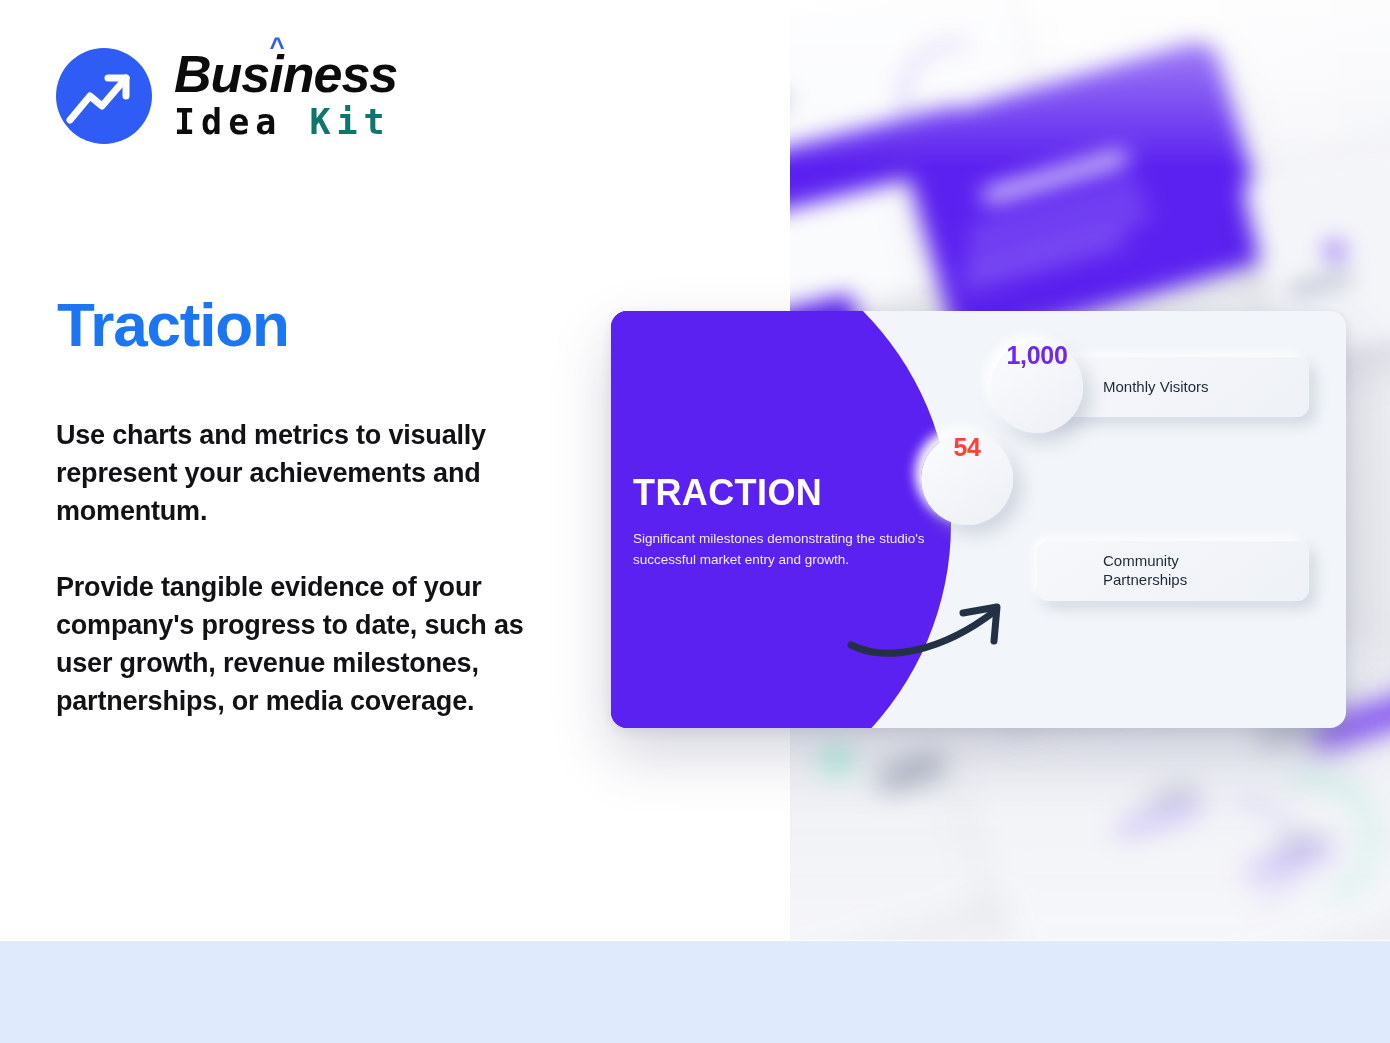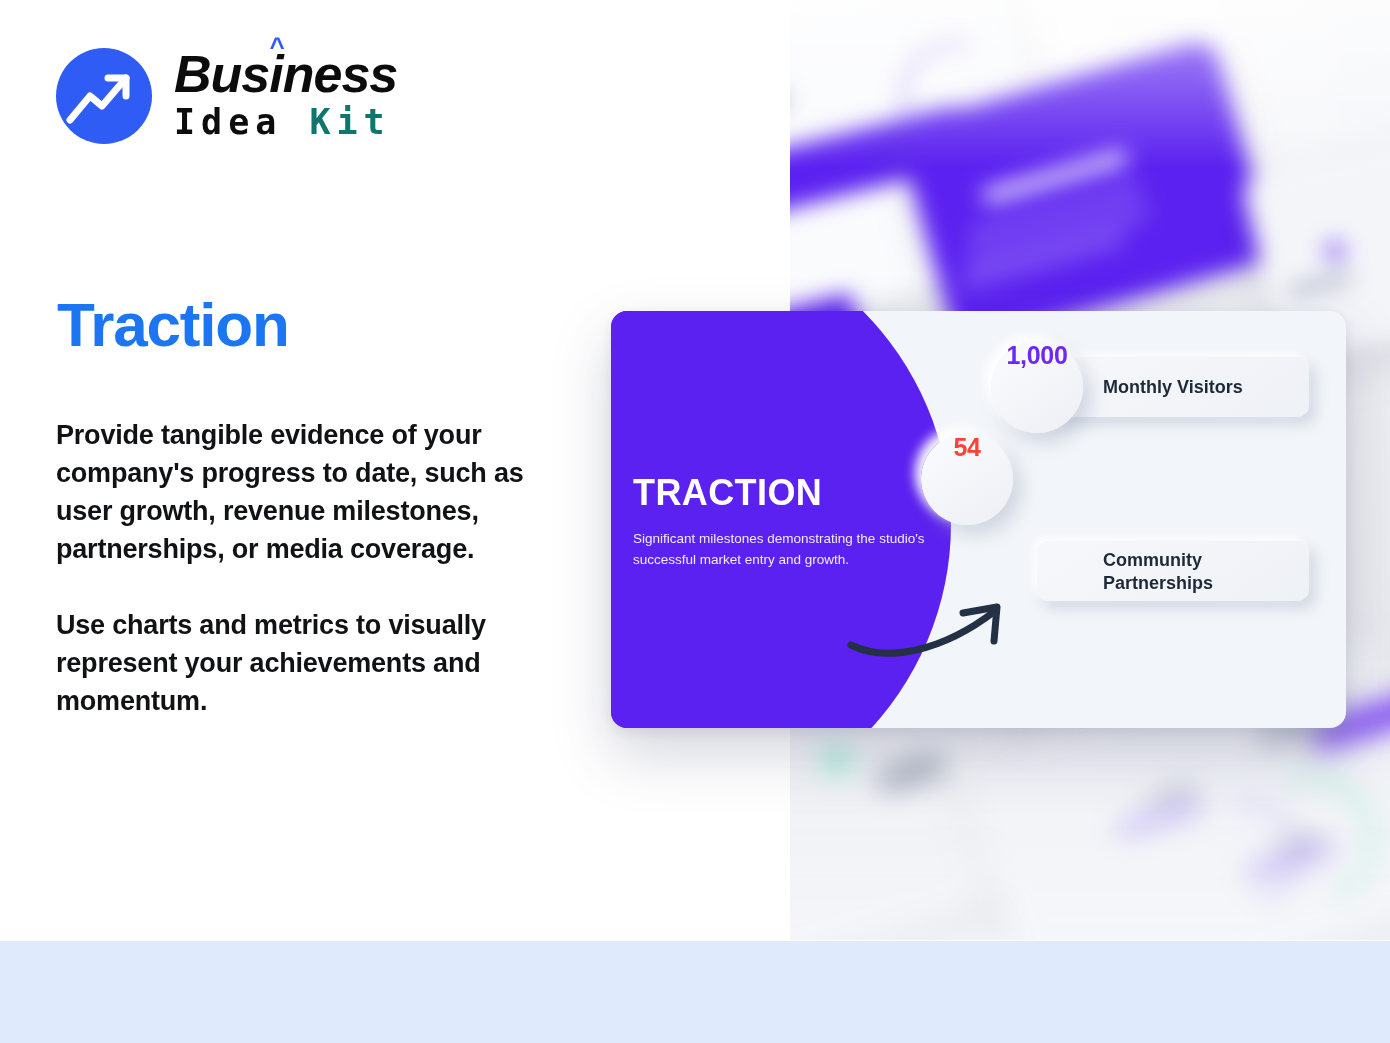--- a/index.html
+++ b/index.html
@@ -122,21 +122,21 @@
   .metric-row.r3 { margin-left: 10px; }
   .metric-pill {
     position: absolute; left: 46px; top: 16px; height: 60px;
     width: 272px; border-radius: 12px;
     background: linear-gradient(145deg,#f6f8fb 0%, #eef1f6 100%);
     box-shadow: -4px -4px 10px rgba(255,255,255,0.95),
                  6px 7px 14px rgba(163,172,194,0.42);
   }
   .metric-pill .plabel {
     position: absolute; left: 66px; top: 50%; transform: translateY(-50%);
-    font-size: 18px; font-weight: 700; color: #1f2937; line-height: 1.25;
+    font-size: 15px; font-weight: 400; color: #1f2937; line-height: 1.25;
     white-space: pre-line;
   }
   .metric-circle {
     position: relative; z-index: 2;
     width: 92px; height: 92px; border-radius: 50%;
     background: linear-gradient(145deg,#fbfcfe 0%, #eceff5 100%);
     box-shadow: -6px -6px 12px rgba(255,255,255,0.98),
                  8px 9px 18px rgba(163,172,194,0.45);
     display: flex; align-items: flex-start; justify-content: center;
   }
@@ -211,22 +211,22 @@
       </div>
       <div class="logo-l2">
         <span>Idea</span><span> </span><span class="kit">Kit</span>
       </div>
     </div>
   </div>
 
   <div class="page-title">Traction</div>
 
   <div class="body-copy">
+    <p>Use charts and metrics to visually represent your achievements and momentum.</p>
     <p>Provide tangible evidence of your company's progress to date, such as user growth, revenue milestones, partnerships, or media coverage.</p>
-    <p>Use charts and metrics to visually represent your achievements and momentum.</p>
   </div>
 
   <div class="slide-card">
     <div class="blob-sq"></div>
     <div class="blob"></div>
 
     <div class="slide-head">
       <div class="slide-title">TRACTION</div>
       <div class="slide-sub">Significant milestones demonstrating the studio's successful market entry and growth.</div>
     </div>

